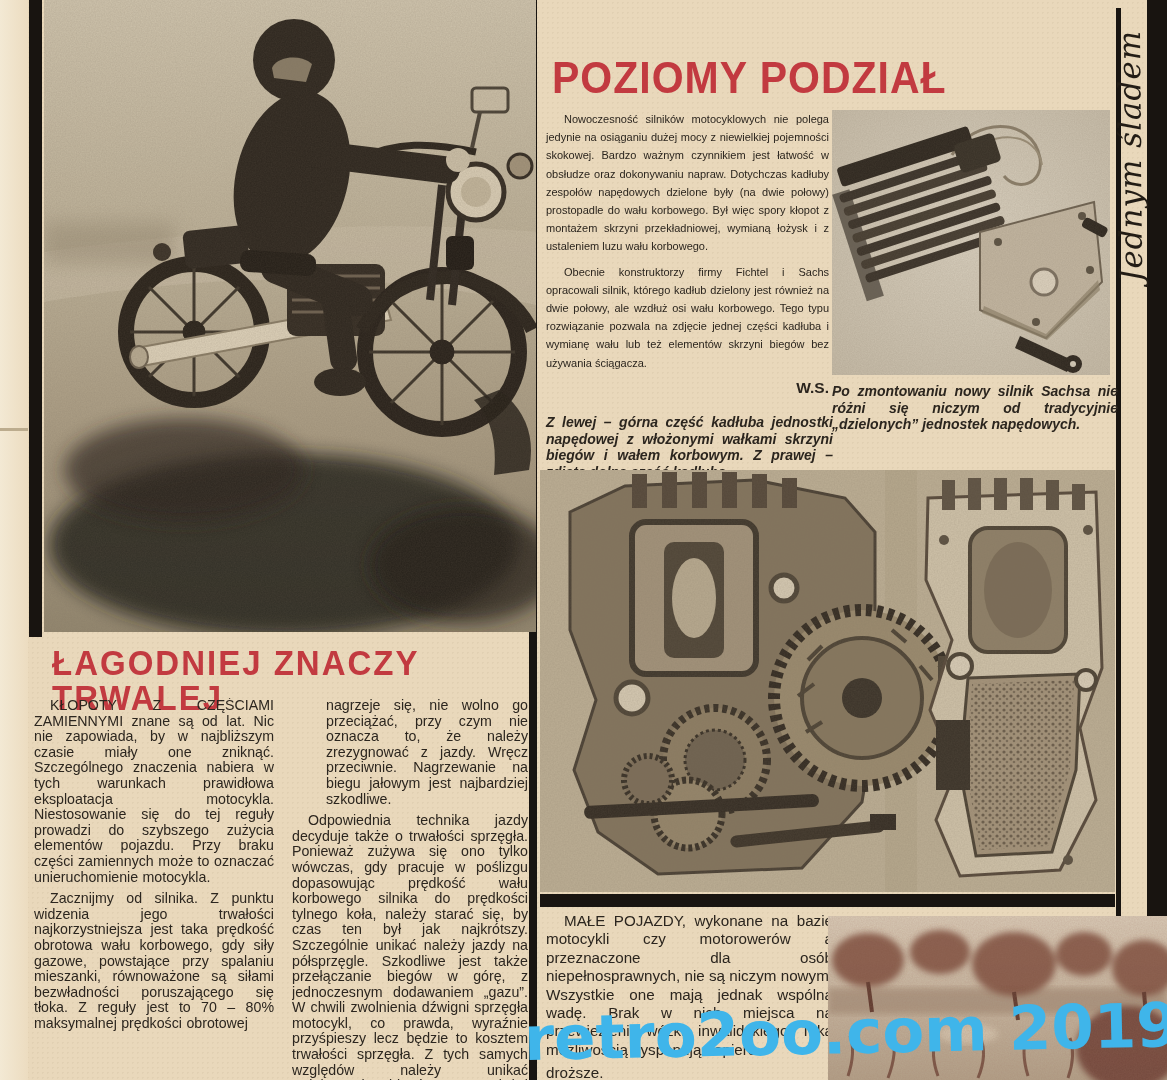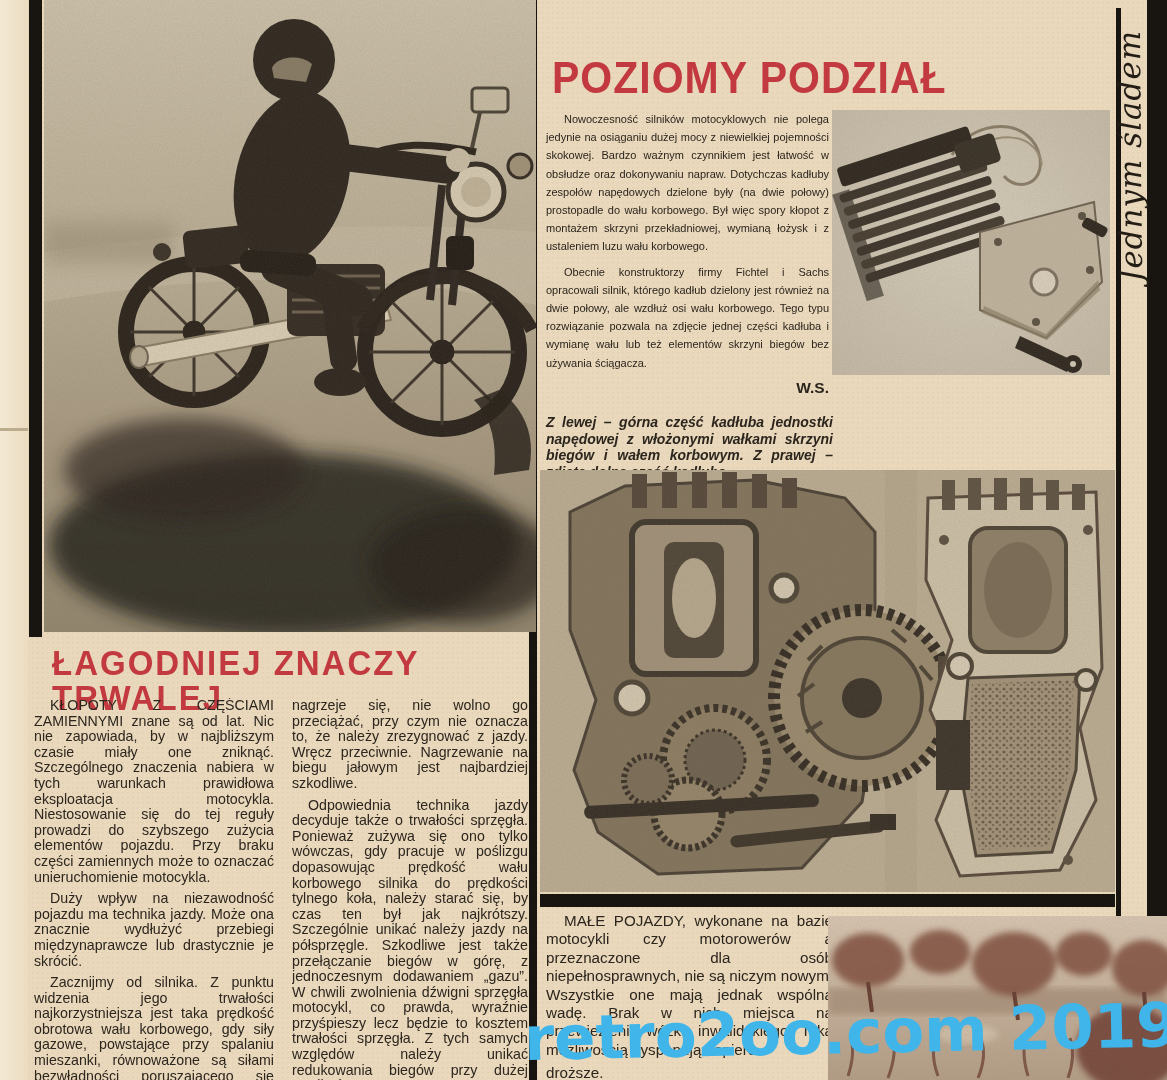--- a/index.html
+++ b/index.html
@@ -151,25 +151,24 @@
       <rect x="196" y="252" width="76" height="22" rx="9" transform="rotate(4 234 263)" fill="#241e17"></rect>
     </g>
     <circle cx="414" cy="160" r="12" fill="#cbbfa7"></circle>
     <rect width="492" height="632" filter="url(#mgrain)"></rect>
   </svg>
 
   <div class="abs headline hl-left">ŁAGODNIEJ ZNACZY TRWALEJ</div>
 
   <div class="abs col" style="left:34px;top:698px;width:240px;height:382px;overflow:hidden;">
     <p>KŁOPOTY Z CZĘŚCIAMI ZAMIENNYMI znane są od lat. Nic nie zapowiada, by w najbliższym czasie miały one zniknąć. Szczególnego znaczenia nabiera w tych warunkach prawidłowa eksploatacja motocykla. Niestosowanie się do tej reguły prowadzi do szybszego zużycia elementów pojazdu. Przy braku części zamiennych może to oznaczać unieruchomienie motocykla.</p>
-    <p>Duży wpływ na niezawodność pojazdu ma technika jazdy. Może ona znacznie wydłużyć przebiegi międzynaprawcze lub drastycznie je skrócić.</p>
     <p>Zacznijmy od silnika. Z punktu widzenia jego trwałości najkorzystniejsza jest taka prędkość obrotowa wału korbowego, gdy siły gazowe, powstające przy spalaniu mieszanki, równoważone są siłami bezwładności poruszającego się tłoka. Z reguły jest to 70 – 80% maksymalnej prędkości obrotowej</p>
   </div>
   <div class="abs col" style="left:292px;top:698px;width:236px;height:382px;overflow:hidden;">
-    <p style="text-indent:0;">nagrzeje się, nie wolno go przeciążać, przy czym nie oznacza to, że należy zrezygnować z jazdy. Wręcz przeciwnie. Nagrzewanie na biegu jałowym jest najbardziej szkodliwe.</p>
+    <p style="text-indent:0;margin-left:34px;">nagrzeje się, nie wolno go przeciążać, przy czym nie oznacza to, że należy zrezygnować z jazdy. Wręcz przeciwnie. Nagrzewanie na biegu jałowym jest najbardziej szkodliwe.</p>
     <p>Odpowiednia technika jazdy decyduje także o trwałości sprzęgła. Ponieważ zużywa się ono tylko wówczas, gdy pracuje w poślizgu dopasowując prędkość wału korbowego silnika do prędkości tylnego koła, należy starać się, by czas ten był jak najkrótszy. Szczególnie unikać należy jazdy na półsprzęgle. Szkodliwe jest także przełączanie biegów w górę, z jednoczesnym dodawaniem „gazu”. W chwili zwolnienia dźwigni sprzęgła motocykl, co prawda, wyraźnie przyśpieszy lecz będzie to kosztem trwałości sprzęgła. Z tych samych względów należy unikać redukowania biegów przy dużej prędkoś-</p>
   </div>
 
   <div class="abs headline hl-right">POZIOMY PODZIAŁ</div>
 
   <div class="abs rcol" style="left:546px;top:110px;width:283px;">
     <p>Nowoczesność silników motocyklowych nie polega jedynie na osiąganiu dużej mocy z niewielkiej pojemności skokowej. Bardzo ważnym czynnikiem jest łatwość w obsłudze oraz dokonywaniu napraw. Dotychczas kadłuby zespołów napędowych dzielone były (na dwie połowy) prostopadle do wału korbowego. Był więc spory kłopot z montażem skrzyni przekładniowej, wymianą łożysk i z ustaleniem luzu wału korbowego.</p>
     <p>Obecnie konstruktorzy firmy Fichtel i Sachs opracowali silnik, którego kadłub dzielony jest również na dwie połowy, ale wzdłuż osi wału korbowego. Tego typu rozwiązanie pozwala na zdjęcie jednej części kadłuba i wymianę wału lub też elementów skrzyni biegów bez używania ściągacza.</p>
     <div class="signature">W.S.</div>
   </div>
@@ -211,20 +210,23 @@
       <circle cx="250" cy="106" r="4" fill="#5b5142"></circle>
     <circle cx="258" cy="160" r="4" fill="#5b5142"></circle>
       <circle cx="204" cy="212" r="4" fill="#5b5142"></circle>
     <path d="M188,226 L240,250 L235,262 L183,238 Z" fill="#2e271f"></path>
     <circle cx="241" cy="254" r="9" fill="#2e271f"></circle>
       <circle cx="241" cy="254" r="3" fill="#d4cab8"></circle>
     <rect x="250" y="112" width="26" height="11" rx="4" fill="#2e271f" transform="rotate(28 263 117)"></rect>
     <rect width="278" height="265" filter="url(#egrain)"></rect>
   </svg>
 
+  <div class="abs caption" style="left:832px;top:383px;width:286px;">
+    <p>Po zmontowaniu nowy silnik Sachsa nie różni się niczym od tradycyjnie „dzielonych” jednostek napędowych.</p>
+  </div>
 
   <svg class="abs photo" style="left:540px;top:470px;" width="575" height="422" viewBox="0 0 575 422">
     <defs>
       <filter id="ggrain">
           <feTurbulence type="fractalNoise" baseFrequency="0.7" numOctaves="2"></feTurbulence>
         <feColorMatrix type="matrix" values="0 0 0 0 0.2 0 0 0 0 0.16 0 0 0 0 0.11 0 0 0 0.22 0"></feColorMatrix>
         </filter>
       <pattern id="gdots" width="7" height="7" patternUnits="userSpaceOnUse">
         <circle cx="2" cy="2" r="1.6" fill="#6b5d4b"></circle>
           <circle cx="5" cy="5" r="1.3" fill="#7a6c58"></circle>

